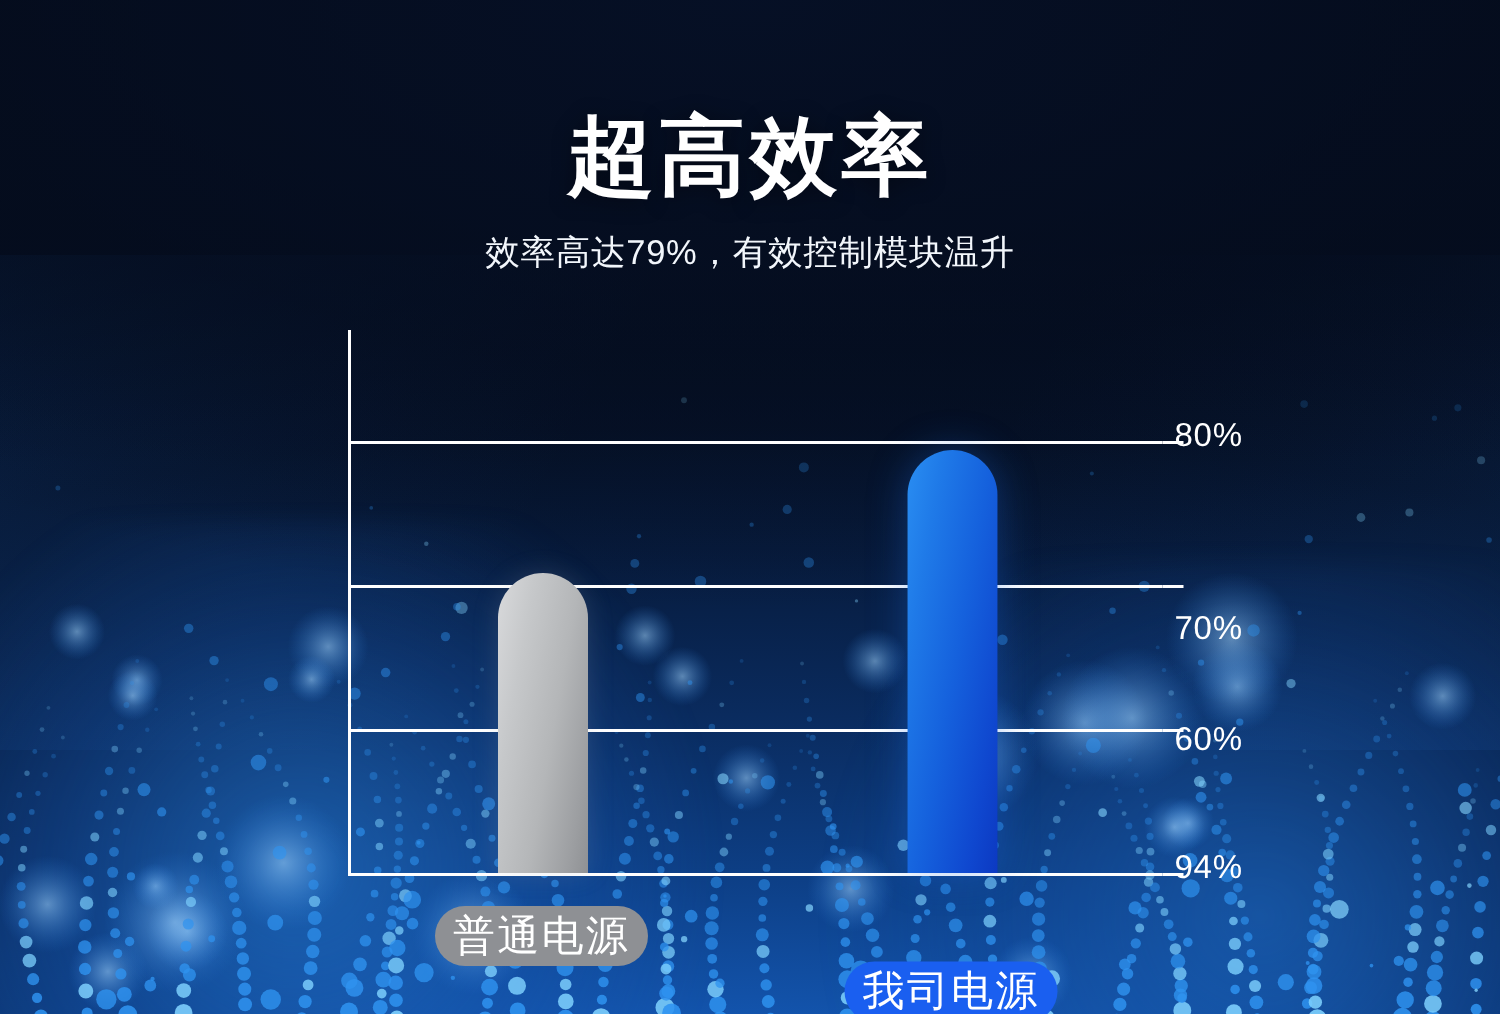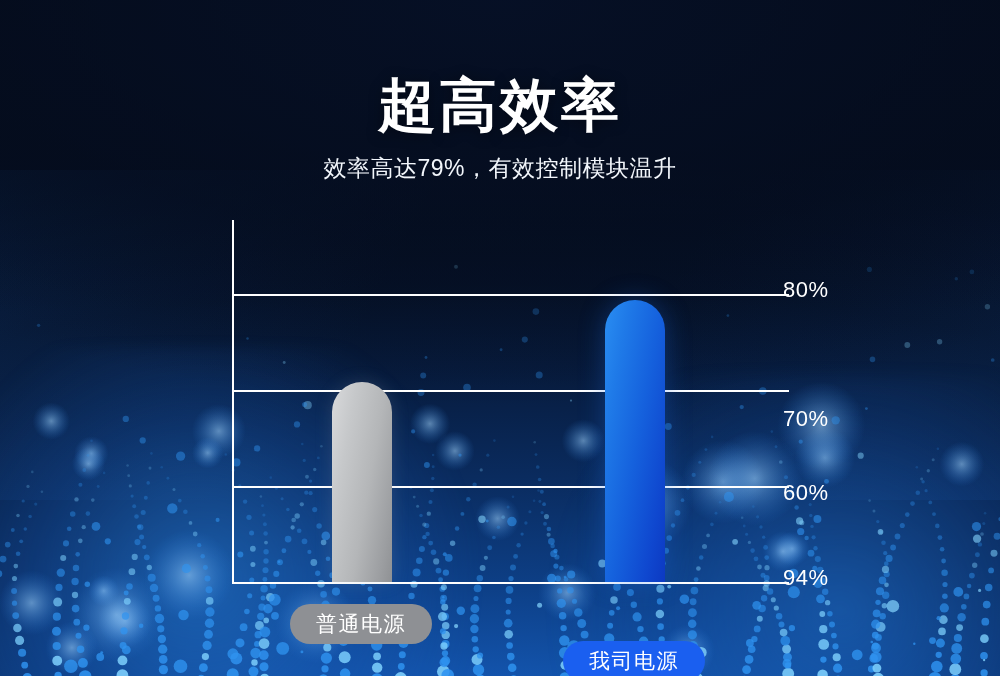--- a/index.html
+++ b/index.html
@@ -117,21 +117,21 @@
   }
 
   .pill {
     position: absolute;
     height: 40px;
     border-radius: 20px;
     display: flex;
     align-items: center;
     justify-content: center;
     color: #ffffff;
-    font-size: 21px;
+    font-size: 28px;
     font-weight: 400;
     letter-spacing: 1.5px;
     white-space: nowrap;
   }
   .pill.normal { background: #8e9094; }
   .pill.ours   { background: #1a5ff0; }
 </style>
 </head>
 <body>
 

